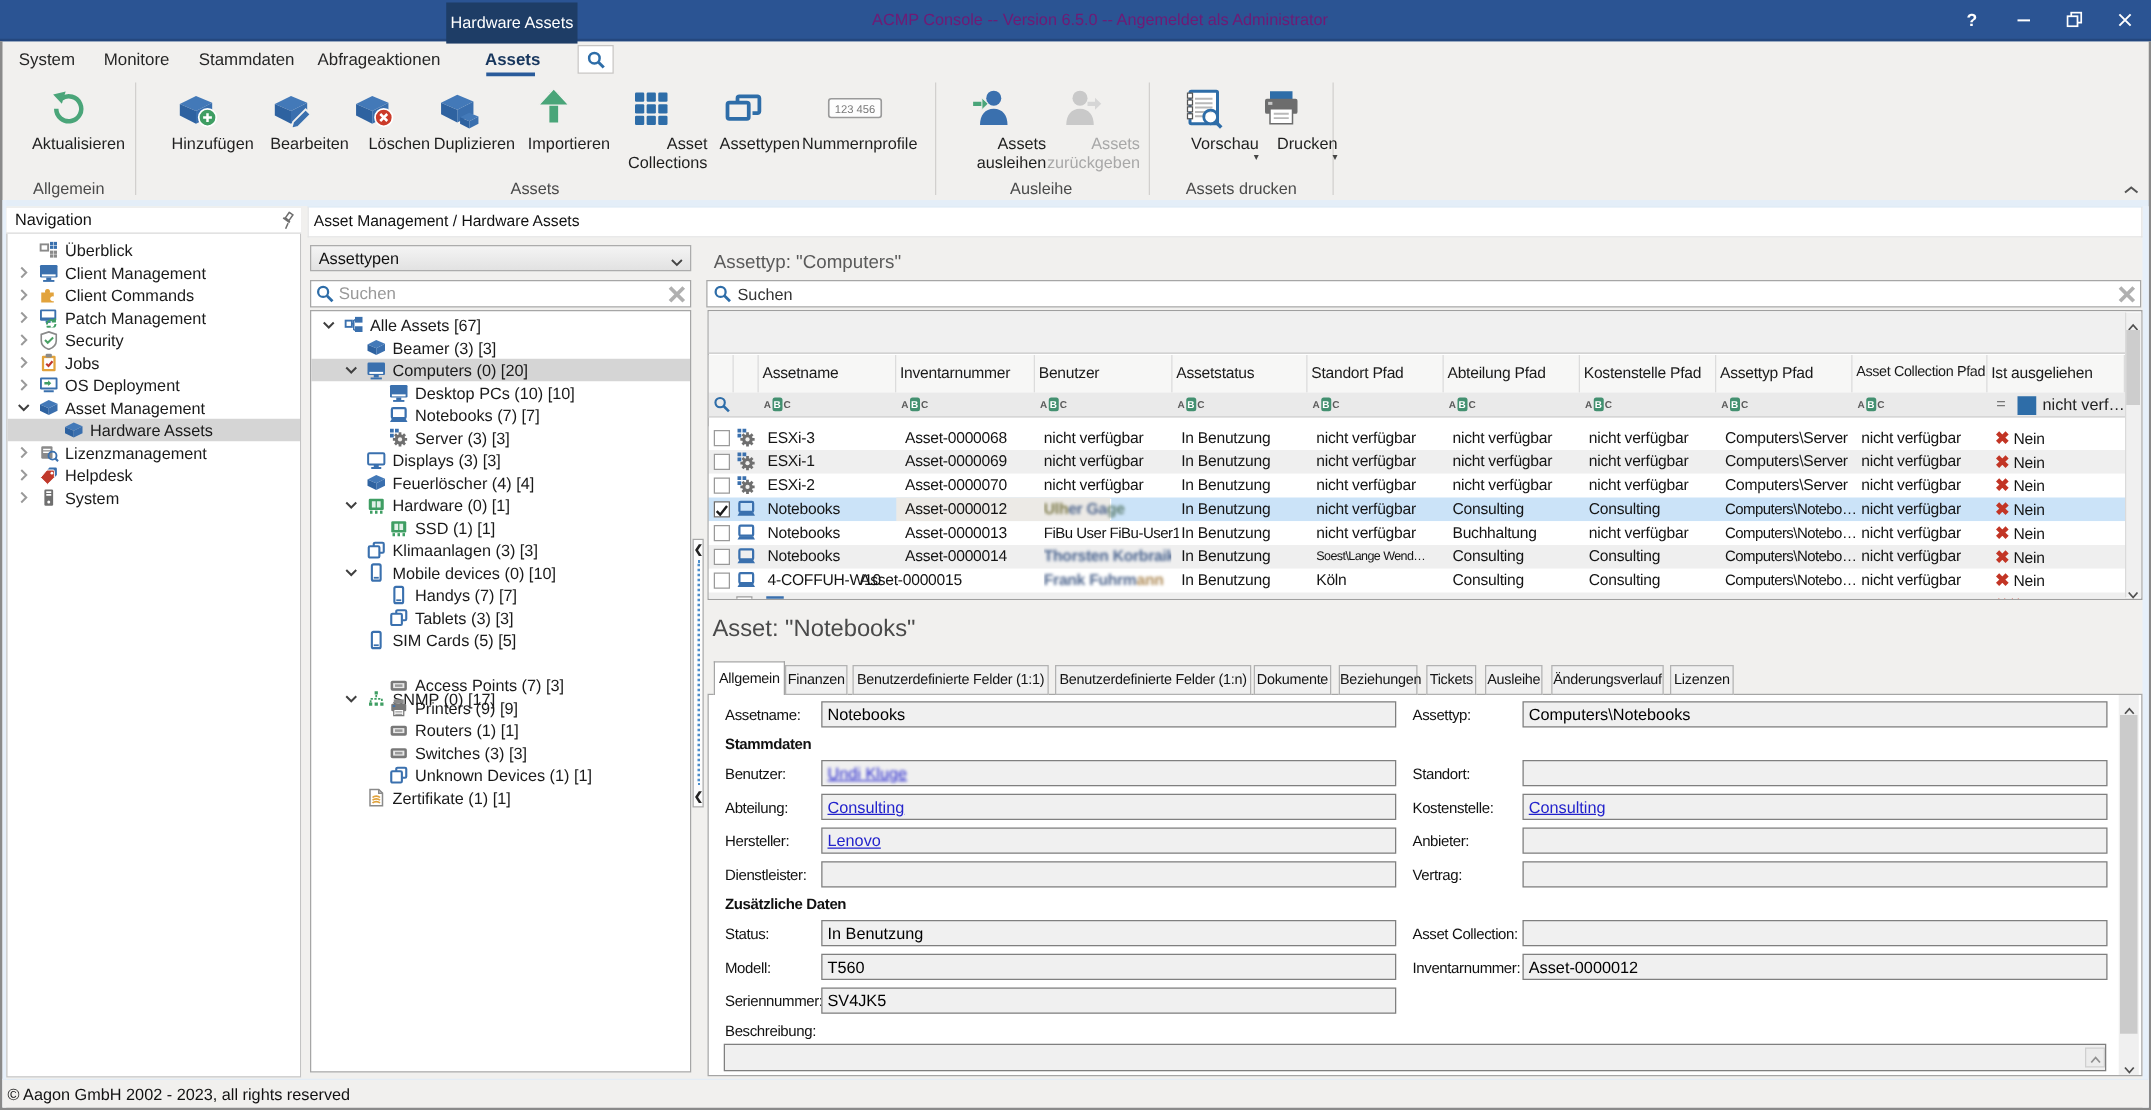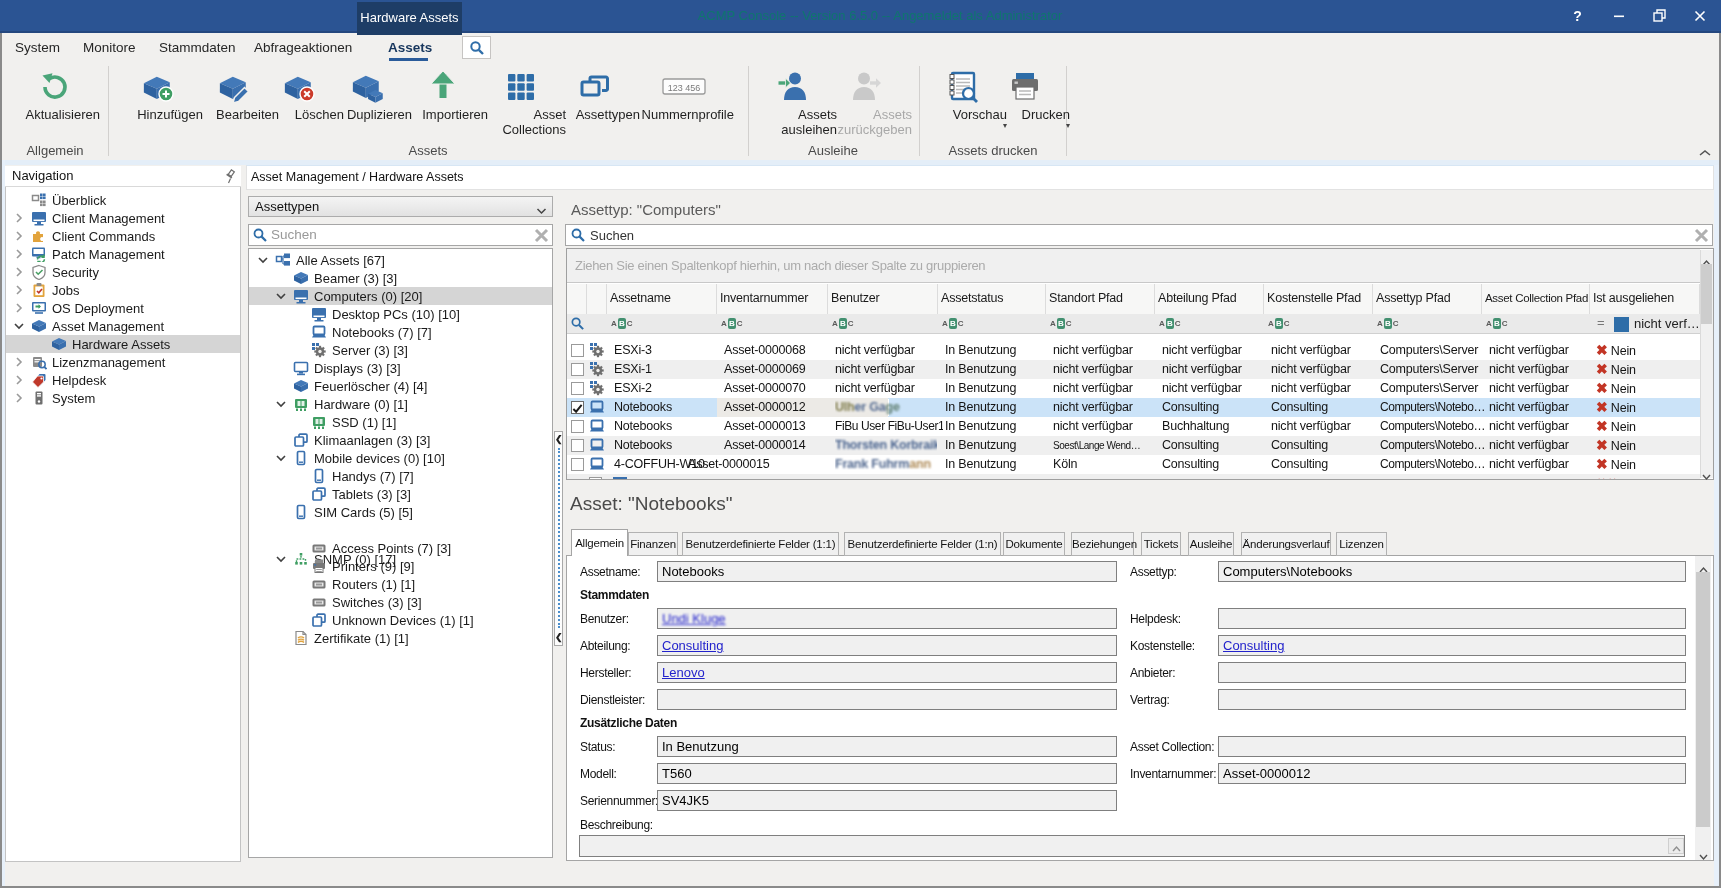--- a/index.html
+++ b/index.html
@@ -1,20 +1,20 @@
 <!DOCTYPE html>
 <html><head><meta charset="utf-8"><style>
 *{margin:0;padding:0;box-sizing:border-box}
 html,body{width:1721px;height:888px;overflow:hidden;font-family:"Liberation Sans",sans-serif;background:#f1f0ee}
 .abs{position:absolute}
 #app{position:relative;width:1721px;height:888px}
 
 #tbar{position:absolute;left:0;top:0;width:1721px;height:33px;background:#2b5493;border-bottom:2px solid #24477e}
 #tbtab{position:absolute;left:357px;top:2px;width:105px;height:33px;background:#1e3d66;color:#fff;font-size:13px;text-align:center;line-height:31px}
-#tbtitle{position:absolute;left:620px;top:0;width:520px;height:33px;color:#0f766e;font-size:13px;text-align:center;line-height:32px}
+#tbtitle{position:absolute;left:620px;top:0;width:520px;height:33px;color:#701a75;font-size:13px;text-align:center;line-height:32px}
 .winbtn{position:absolute;top:0;height:33px;color:#fff;font-size:14px;text-align:center;line-height:32px}
 
 #menubar{position:absolute;left:0;top:35px;width:1721px;height:27px;background:#f1f0ee}
 .mitem{position:absolute;top:40px;font-size:13.5px;color:#262626}
 #srchbtn{position:absolute;left:462px;top:36px;width:29px;height:23px;background:#fff;border:1px solid #c6c4c2}
 
 #ribbon{position:absolute;left:0;top:62px;width:1721px;height:98px;background:#f1f0ee}
 #ribline{position:absolute;left:0;top:160px;width:1721px;height:5px;background:#e4eef8}
 .rbtn{position:absolute;top:68px;text-align:right}
 .rico{display:block;margin:2px auto 3px auto}
@@ -377,20 +377,21 @@
       </svg>
       <div class="rlab">Drucken</div>
       <div class="ddarr">▾</div>
     </div>
 
 <div id="winframe"></div>
     <div id="winframeR"></div>
     <div id="winframeB"></div>
 <div class="abs" style="left:2px;top:160px;width:3px;height:726px;background:#e7f0fa"></div>
 <div class="abs" style="left:1714px;top:165px;width:5px;height:721px;background:#e7f0fa"></div>
+<div id="statusbar">© Aagon GmbH 2002 - 2023, all rights reserved</div>
 
 <div class="pane" style="left:5px;top:166px;width:236px;height:696px"></div>
 <div class="abs" style="left:5px;top:166px;width:236px;height:21px;border-bottom:1px solid #d9d9d9;font-size:13px;color:#111;line-height:20px;padding-left:7px;background:#fff">Navigation</div>
 <div class="abs" style="left:223px;top:169px"><svg width="14" height="15" viewBox="0 0 14 15">
         <g transform="rotate(35 7 6)">
           <rect x="5.2" y="1" width="3.6" height="5.5" fill="none" stroke="#6e6e6e" stroke-width="1.2"></rect>
           <rect x="3.8" y="6.5" width="6.4" height="1.6" fill="#6e6e6e"></rect>
         </g>
         <path d="M7.5 9.5 5.5 14" stroke="#6e6e6e" stroke-width="1.2"></path>
       </svg></div>
@@ -694,21 +695,20 @@
         <circle cx="6.5" cy="6.5" r="4" fill="none" stroke="#2e6da8" stroke-width="1.8"></circle>
         <path d="M9.6 9.6 14 14" stroke="#2e6da8" stroke-width="2.2"></path>
       </svg></div>
 <div class="abs" style="left:590px;top:228px;font-size:13px;color:#333">Suchen</div>
 <div class="abs" style="left:1694px;top:228px"><svg width="15" height="15" viewBox="0 0 15 15">
         <path d="M2 2l11 11M13 2 2 13" stroke="#b0b0b0" stroke-width="3"></path>
       </svg></div>
 
 <div class="abs" style="left:566px;top:248px;width:1148px;height:232px;background:#fff;border:1px solid #9f9f9f"></div>
 <div class="abs" style="left:567px;top:249px;width:1133px;height:34px;background:#f0f0f0;border-bottom:1px solid #c8c8c8"></div>
-<div class="abs" style="left:575px;top:258px;font-size:13px;letter-spacing:-0.3px;color:#ababab">Ziehen Sie einen Spaltenkopf hierhin, um nach dieser Spalte zu gruppieren</div>
 <div class="abs" style="left:567px;top:284px;width:1133px;height:30px;background:#f7f7f6"></div>
 <div class="hcell" style="left:567px;top:284px;width:20px;height:30px"></div>
 <div class="hcell" style="left:587px;top:284px;width:20px;height:30px"></div>
 <div class="hcell" style="left:607px;top:284px;width:110px;height:30px">Assetname</div>
 <div class="hcell" style="left:717px;top:284px;width:111px;height:30px">Inventarnummer</div>
 <div class="hcell" style="left:828px;top:284px;width:110px;height:30px">Benutzer</div>
 <div class="hcell" style="left:938px;top:284px;width:108px;height:30px">Assetstatus</div>
 <div class="hcell" style="left:1046px;top:284px;width:109px;height:30px">Standort Pfad</div>
 <div class="hcell" style="left:1155px;top:284px;width:109px;height:30px">Abteilung Pfad</div>
 <div class="hcell" style="left:1264px;top:284px;width:109px;height:30px">Kostenstelle Pfad</div>
@@ -912,21 +912,21 @@
         <path d="M1 2l3.5 4L8 2" stroke="#505050" stroke-width="1.4" fill="none"></path>
       </svg></div>
 <div class="abs" style="left:1696px;top:572px;width:14px;height:255px;background:#cbcbcb"></div>
 <div class="flbl" style="left:580px;top:565px">Assetname:</div>
 <div class="input" style="left:657px;top:561px;width:460px">Notebooks</div>
 <div class="flbl" style="left:1130px;top:565px">Assettyp:</div>
 <div class="input" style="left:1218px;top:561px;width:468px">Computers\Notebooks</div>
 <div class="flbl" style="left:580px;top:588px;font-weight:bold">Stammdaten</div>
 <div class="flbl" style="left:580px;top:612px">Benutzer:</div>
 <div class="input" style="left:657px;top:608px;width:460px"><span class="link blur1">Undi Kluge</span></div>
-<div class="flbl" style="left:1130px;top:612px">Helpdesk:</div>
+<div class="flbl" style="left:1130px;top:612px">Standort:</div>
 <div class="input" style="left:1218px;top:608px;width:468px"></div>
 <div class="flbl" style="left:580px;top:639px">Abteilung:</div>
 <div class="input" style="left:657px;top:635px;width:460px"><span class="link">Consulting</span></div>
 <div class="flbl" style="left:1130px;top:639px">Kostenstelle:</div>
 <div class="input" style="left:1218px;top:635px;width:468px"><span class="link">Consulting</span></div>
 <div class="flbl" style="left:580px;top:666px">Hersteller:</div>
 <div class="input" style="left:657px;top:662px;width:460px"><span class="link">Lenovo</span></div>
 <div class="flbl" style="left:1130px;top:666px">Anbieter:</div>
 <div class="input" style="left:1218px;top:662px;width:468px"></div>
 <div class="flbl" style="left:580px;top:693px">Dienstleister:</div>

